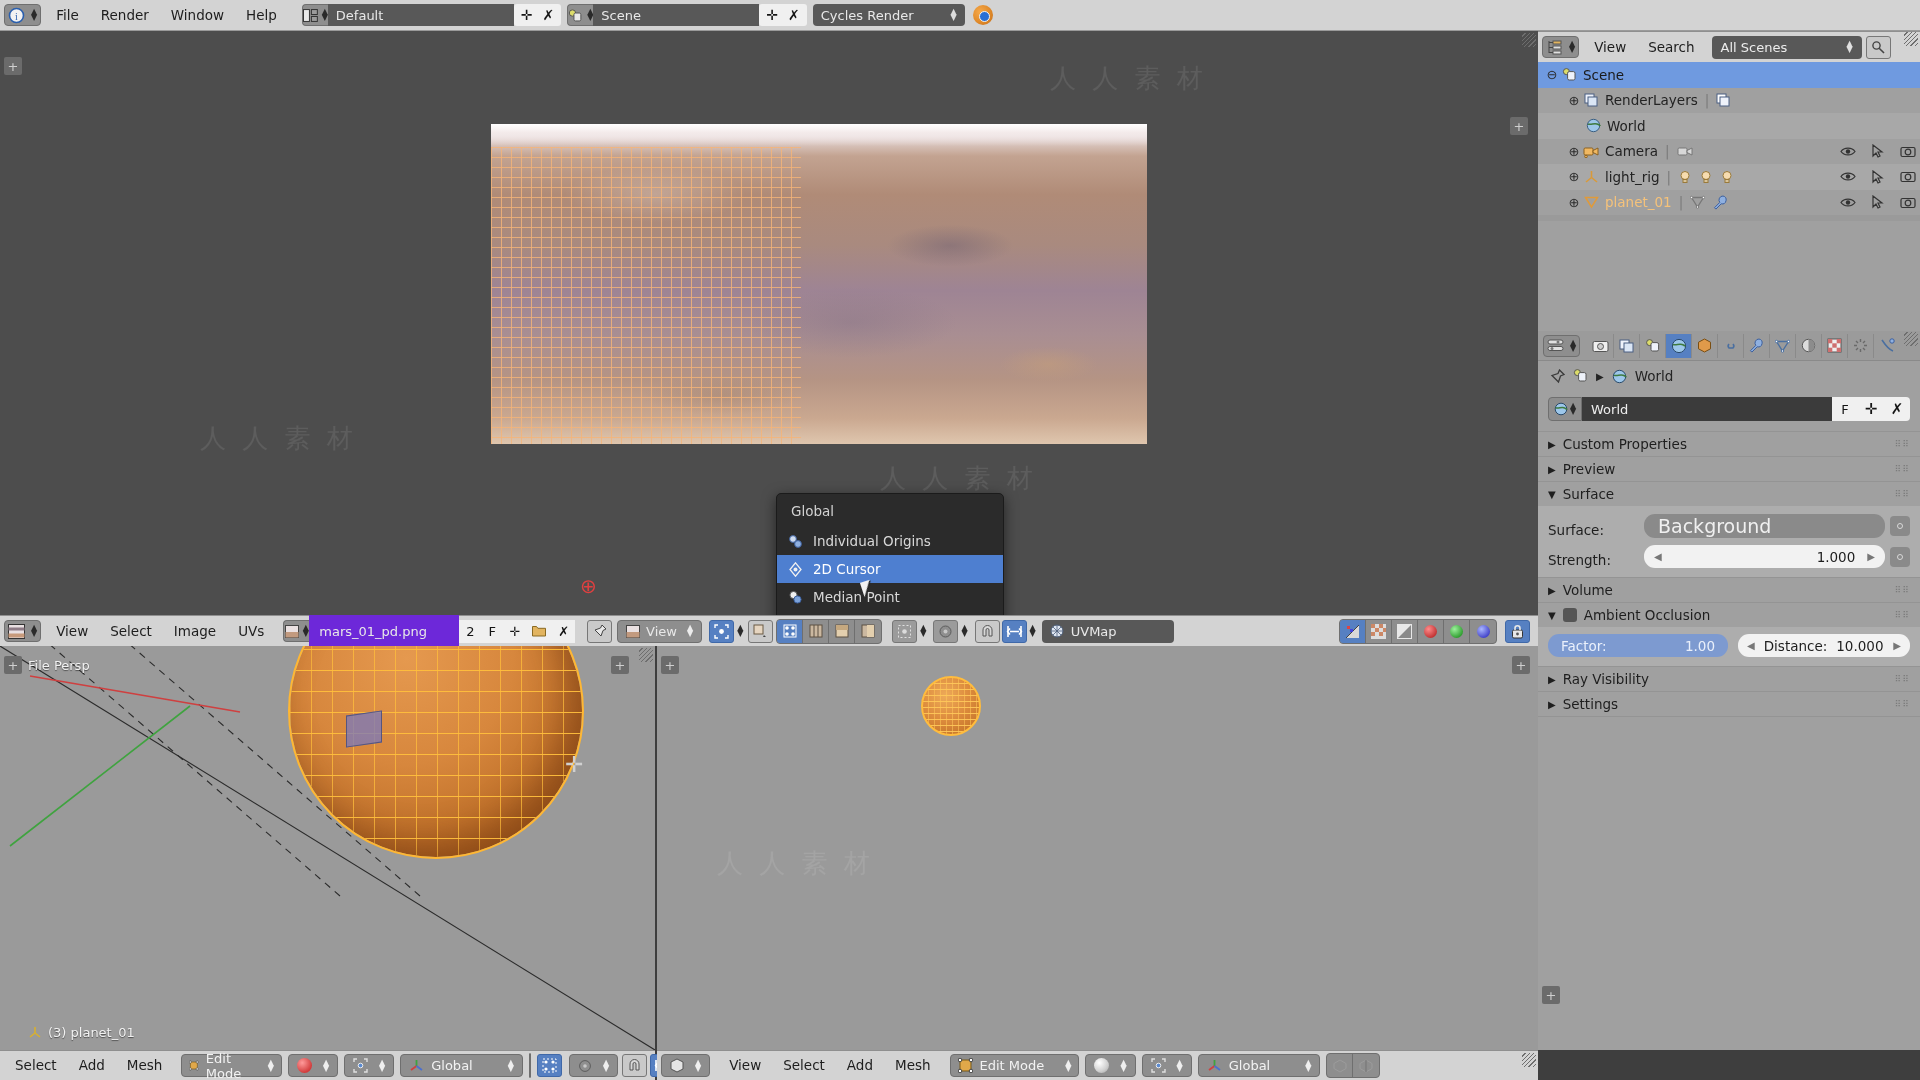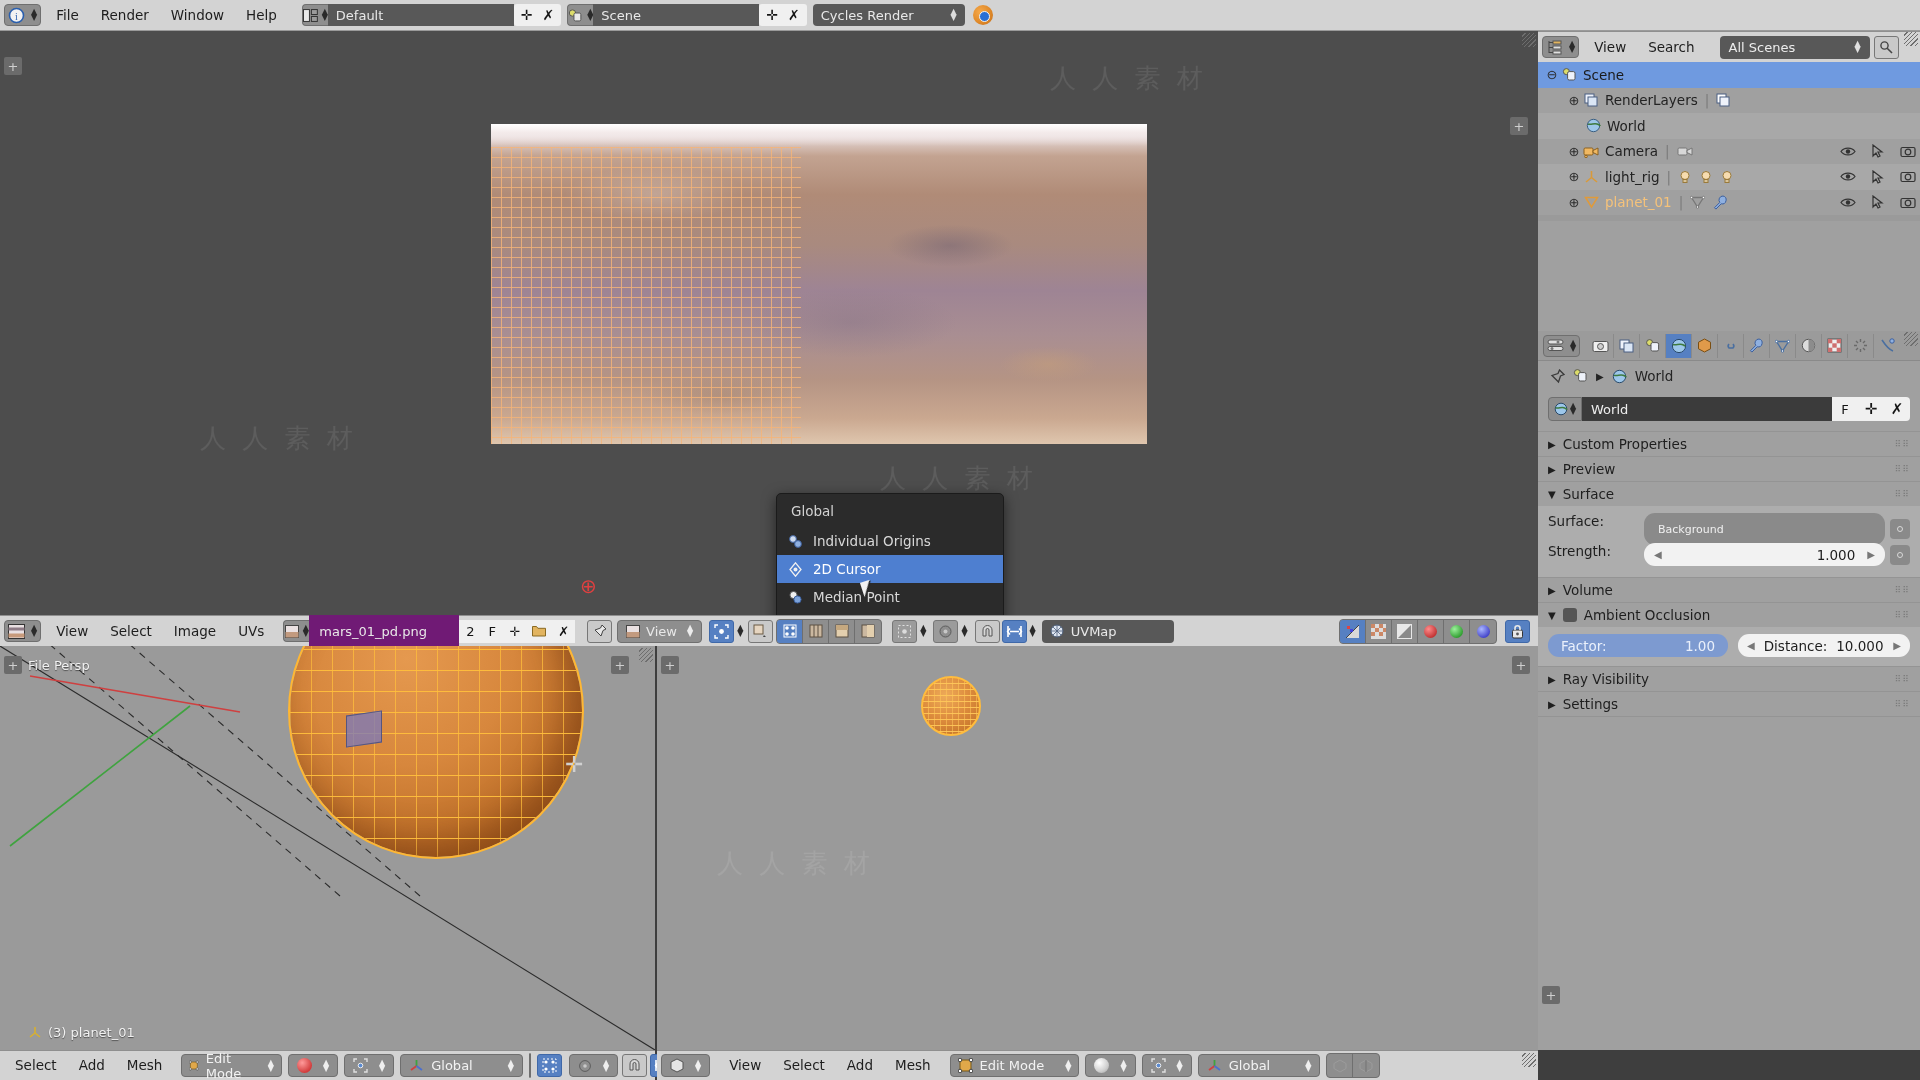--- a/index.html
+++ b/index.html
@@ -119,21 +119,21 @@
   #pivotMenu .title { color:#d2d2d2; font-size:13.5px; padding:5px 14px 8px 14px; }
   .pmi { display:flex; align-items:center; gap:10px; height:28px; padding:0 10px; color:#d8d8d8; font-size:13.5px; }
   .pmi.sel { background:#4e7fd0; color:#fff; }
   .pmi .pic { width:16px; height:16px; display:flex; align-items:center; justify-content:center; flex:none; }
   .mousecur { position:absolute; left:862px; top:550px; width:0; height:0; z-index:50;
     border-left:10px solid #f2f2f2; border-bottom:15px solid transparent; transform:rotate(-18deg);
     filter:drop-shadow(1px 1px 0 #222); }
 
   
   #uvHeader { position:absolute; left:0; top:615px; width:1538px; height:31px; }
-  .imgname { display:flex; align-items:center; background:#701a75; border-radius:4px; height:23px; padding:16px 10px; color:#e8e8e8; min-width:150px; }
+  .imgname { display:flex; align-items:center; background:#6d28d9; border-radius:4px; height:23px; padding:16px 10px; color:#e8e8e8; min-width:150px; }
   .flatbox { display:flex; align-items:center; justify-content:center; background:#f0f0f0; color:#141414; height:23px; min-width:22px; padding:0 6px; }
 
   
   #vpLeft { left:0; top:646px; width:655px; height:404px; overflow:hidden; }
   #vpRight { left:657px; top:646px; width:881px; height:404px; overflow:hidden; }
   .vpbg { position:absolute; inset:0; background:#9a9a9a; }
   .vplabel { position:absolute; left:28px; top:12px; color:#f2f2f2; font-size:13px; text-shadow:0 1px 1px rgba(0,0,0,.5); }
   .vpfoot { position:absolute; left:28px; bottom:10px; color:#f2f2f2; font-size:13px; text-shadow:0 1px 1px rgba(0,0,0,.5); display:flex; align-items:center; gap:6px; }
   .planet-big {
     position:absolute; left:290px; top:565px; width:292px; height:292px; border-radius:50%;
@@ -188,24 +188,24 @@
   .idblock { display:flex; align-items:center; margin:6px 10px 10px 10px; }
   .idblock .pre { width:34px; height:24px; background:#8e8e8e; border:1px solid #6f6f6f; border-radius:4px 0 0 4px; display:flex; align-items:center; justify-content:center; }
   .idblock .nm { flex:1; height:24px; background:#3b3b3b; color:#eee; display:flex; align-items:center; padding:0 9px; }
   .idblock .f { width:26px; height:24px; background:#f0f0f0; color:#141414; display:flex; align-items:center; justify-content:center; }
   .idblock .pm { display:flex; background:#f0f0f0; height:24px; border-radius:0 4px 4px 0; }
   .idblock .pm span { width:26px; display:flex; align-items:center; justify-content:center; color:#141414; font-size:15px; }
   .sec { display:flex; align-items:center; height:25px; padding:0 10px; color:#1e1e1e; font-size:13.5px; border-top:1px solid #949494; position:relative; }
   .sec .tri { margin-right:7px; font-size:10px; }
   .sec .dots { position:absolute; right:10px; color:#7b7b7b; font-size:9px; letter-spacing:1px; }
   .sec-body { background:#adadad; padding:7px 10px 9px 10px; }
-  .frow { display:flex; align-items:flex-start; height:25px; margin-bottom:5px; }
+  .frow { display:flex; align-items:flex-end; height:25px; margin-bottom:5px; }
   .flabel { width:96px; color:#1e1e1e; font-size:13.5px; }
   .fval { flex:1; display:flex; align-items:center; }
-  .btn-gray { flex:1; height:32px; background:#8a8a8a; border-radius:11px; color:#f0f0f0; display:flex; align-items:center; padding:0 14px; font-size:11px; }
+  .btn-gray { flex:1; height:24px; background:#8a8a8a; border-radius:11px; color:#f0f0f0; display:flex; align-items:center; padding:0 14px; font-size:19px; }
   .swatch { flex:1; height:23px; background:#373737; border-radius:3px; }
   .numfield {
     flex:1; height:23px; background:#f2f2f2; border-radius:11px; color:#1d1d1d;
     display:flex; align-items:center; justify-content:space-between; padding:0 10px; font-size:13.5px;
   }
   .numfield .v { margin-left:auto; margin-right:12px; }
   .dot-btn { width:20px; height:20px; border-radius:4px; background:#8a8a8a; margin-left:5px; display:flex; align-items:center; justify-content:center; }
   .dot-btn i { width:6px; height:6px; border-radius:50%; border:1.5px solid #d8d8d8; display:block; }
   .pill-blue { height:23px; background:#7d9ad0; border-radius:11px; color:#eaf0fb; display:flex; align-items:center; justify-content:space-between; padding:0 13px; font-size:13.5px; }
   .pill-white { height:23px; background:#f2f2f2; border-radius:11px; color:#1d1d1d; display:flex; align-items:center; padding:0 9px; font-size:13.5px; gap:9px; }
@@ -689,21 +689,21 @@
         <svg width="17" height="15" viewBox="0 0 17 15">
             <rect x="7" y="1" width="8" height="3" fill="#e2b45f" stroke="#555"></rect>
             <rect x="7" y="6" width="8" height="3" fill="#e0e0e0" stroke="#555"></rect>
             <rect x="7" y="11" width="8" height="3" fill="#e0e0e0" stroke="#555"></rect>
             <path d="M3 1v12M3 7.5h4M3 12.5h4M3 2.5h4" stroke="#444"></path>
           </svg>
         <span class="updown">▲<br>▼</span>
       </div>
       <div class="m">View</div>
       <div class="m">Search</div>
-      <div class="scene-combo" style="margin-left:14px">
+      <div class="scene-combo" style="margin-left:6px">
         <span>All Scenes</span>
         <span class="updown" style="color:#e0e0e0">▲<br>▼</span>
       </div>
       <div class="ibtn lt" style="margin-left:4px">
         <svg width="15" height="15" viewBox="0 0 15 15">
             <circle cx="5.5" cy="5.5" r="3.6" fill="none" stroke="#444" stroke-width="1.4"></circle>
             <path d="M8.2 8.2 13 13" stroke="#444" stroke-width="1.6"></path>
           </svg>
       </div>
       <div class="resize-grip" style="right:2px;top:1px"></div>

